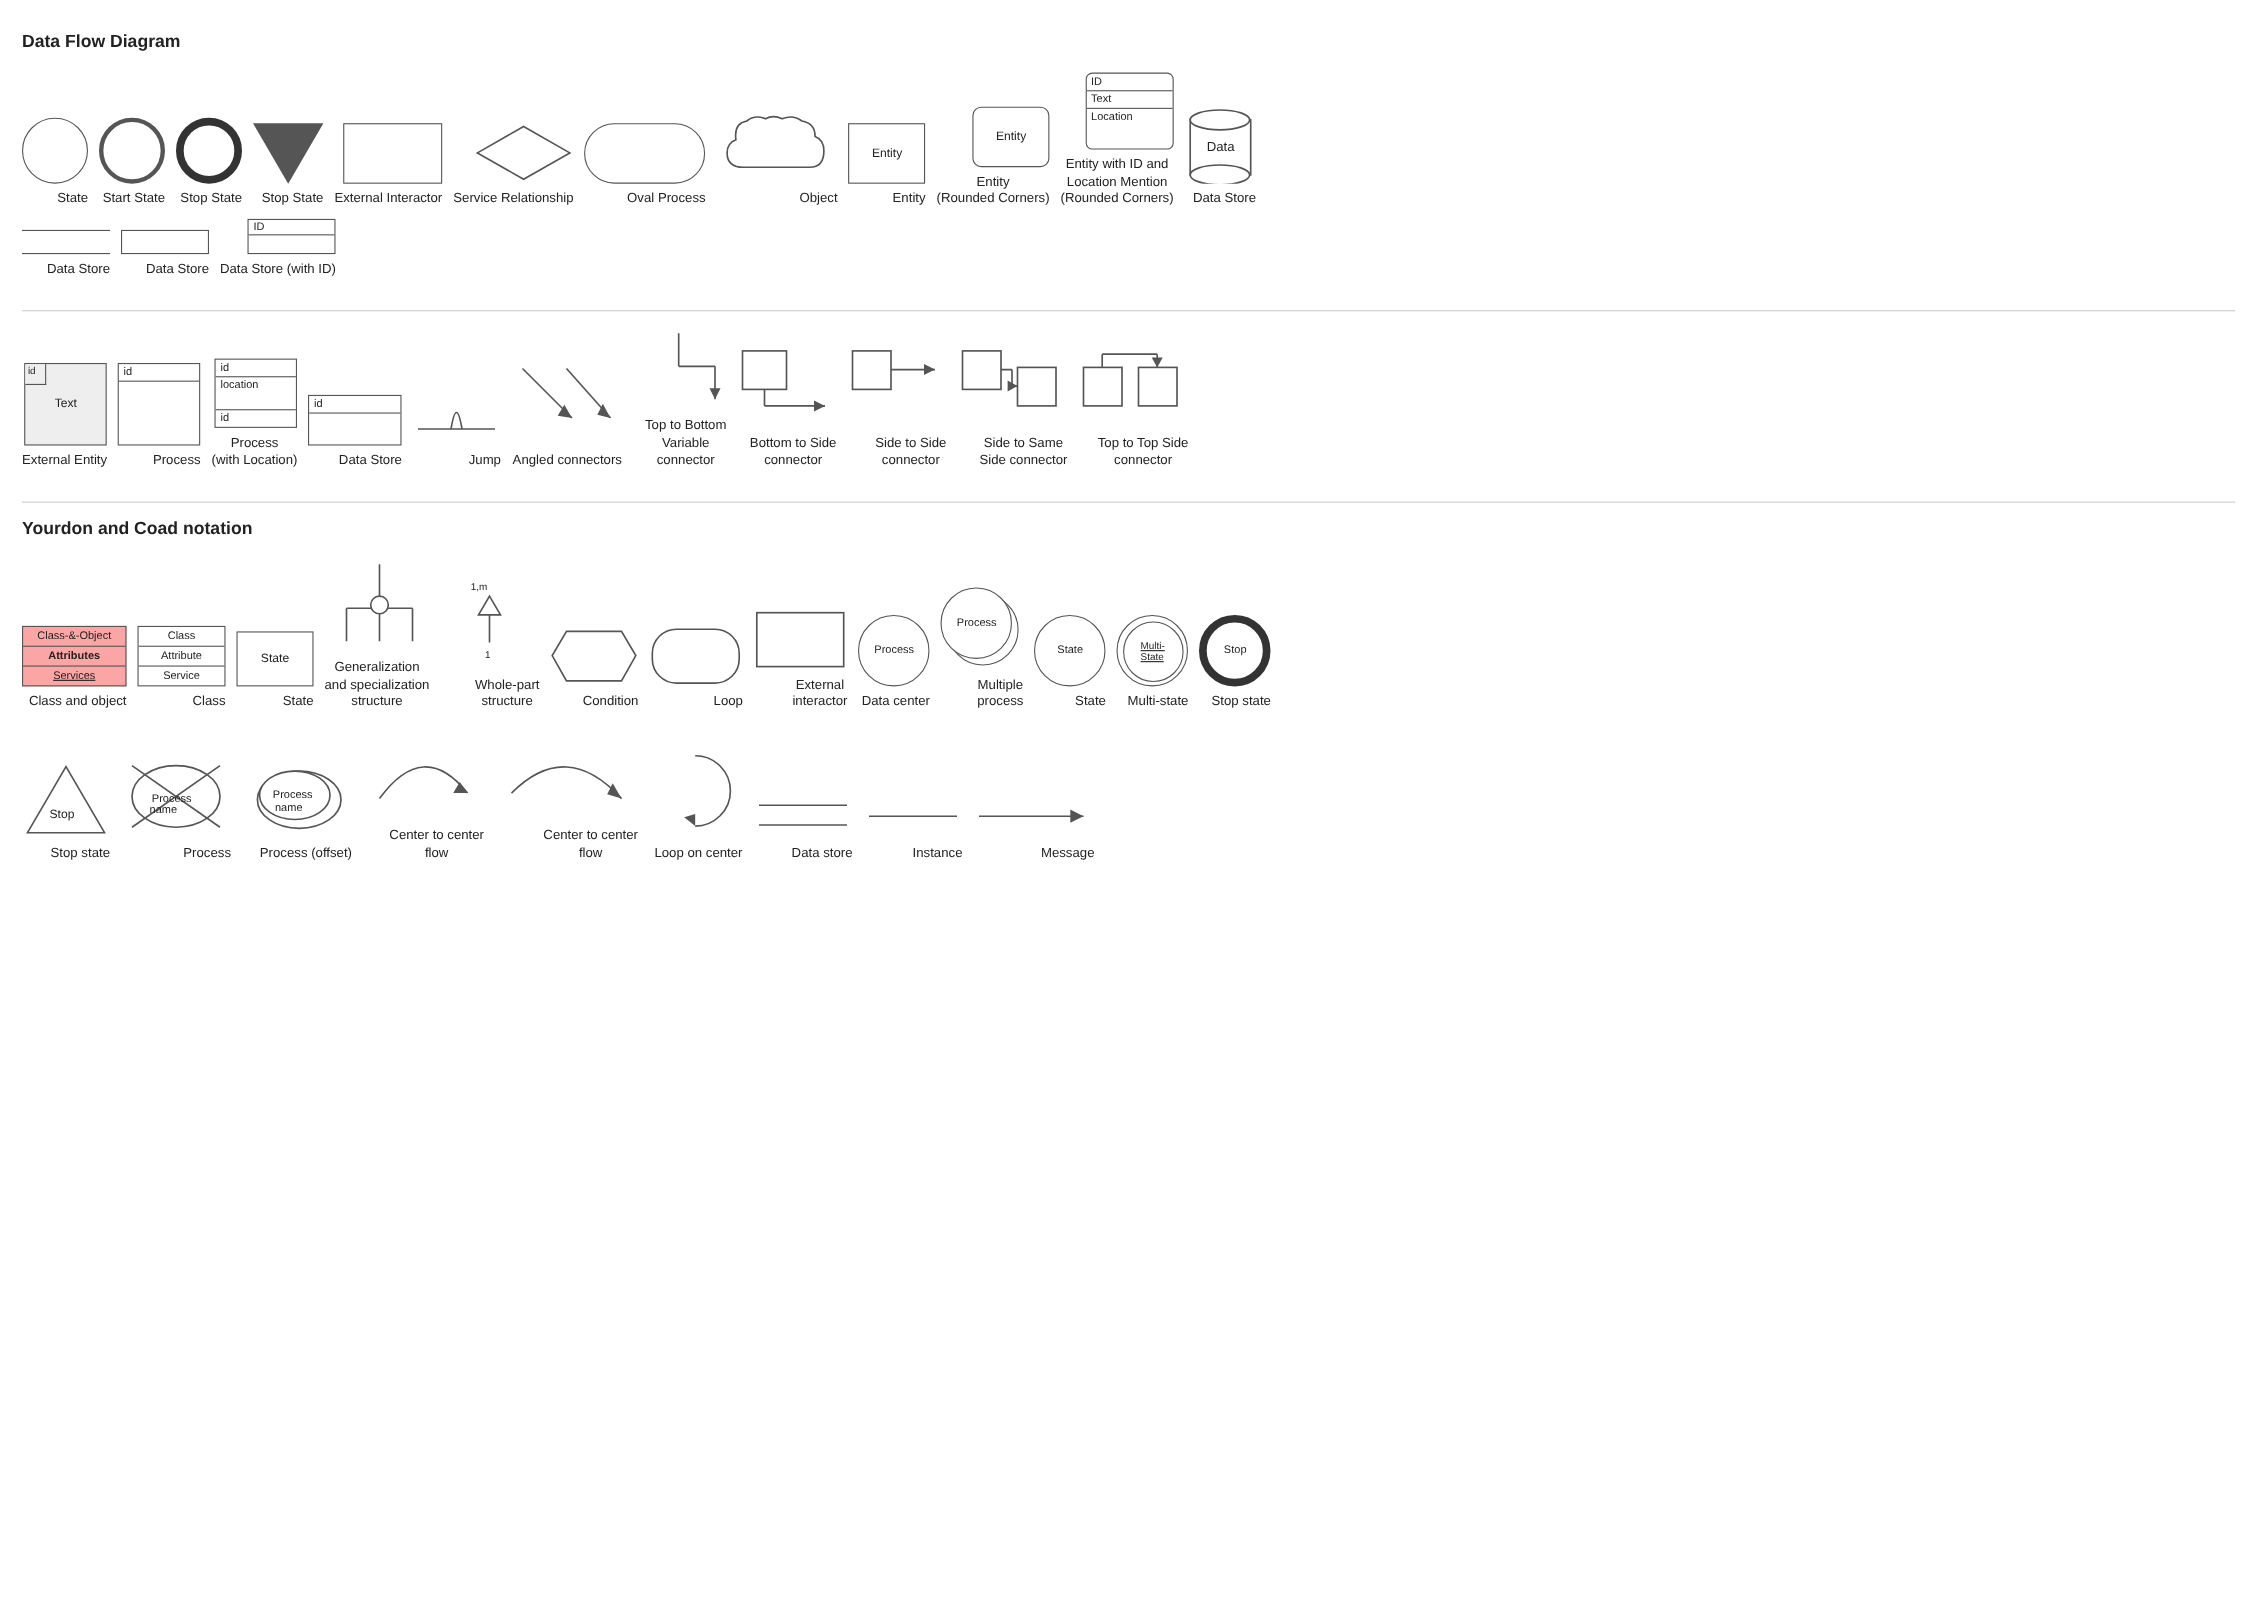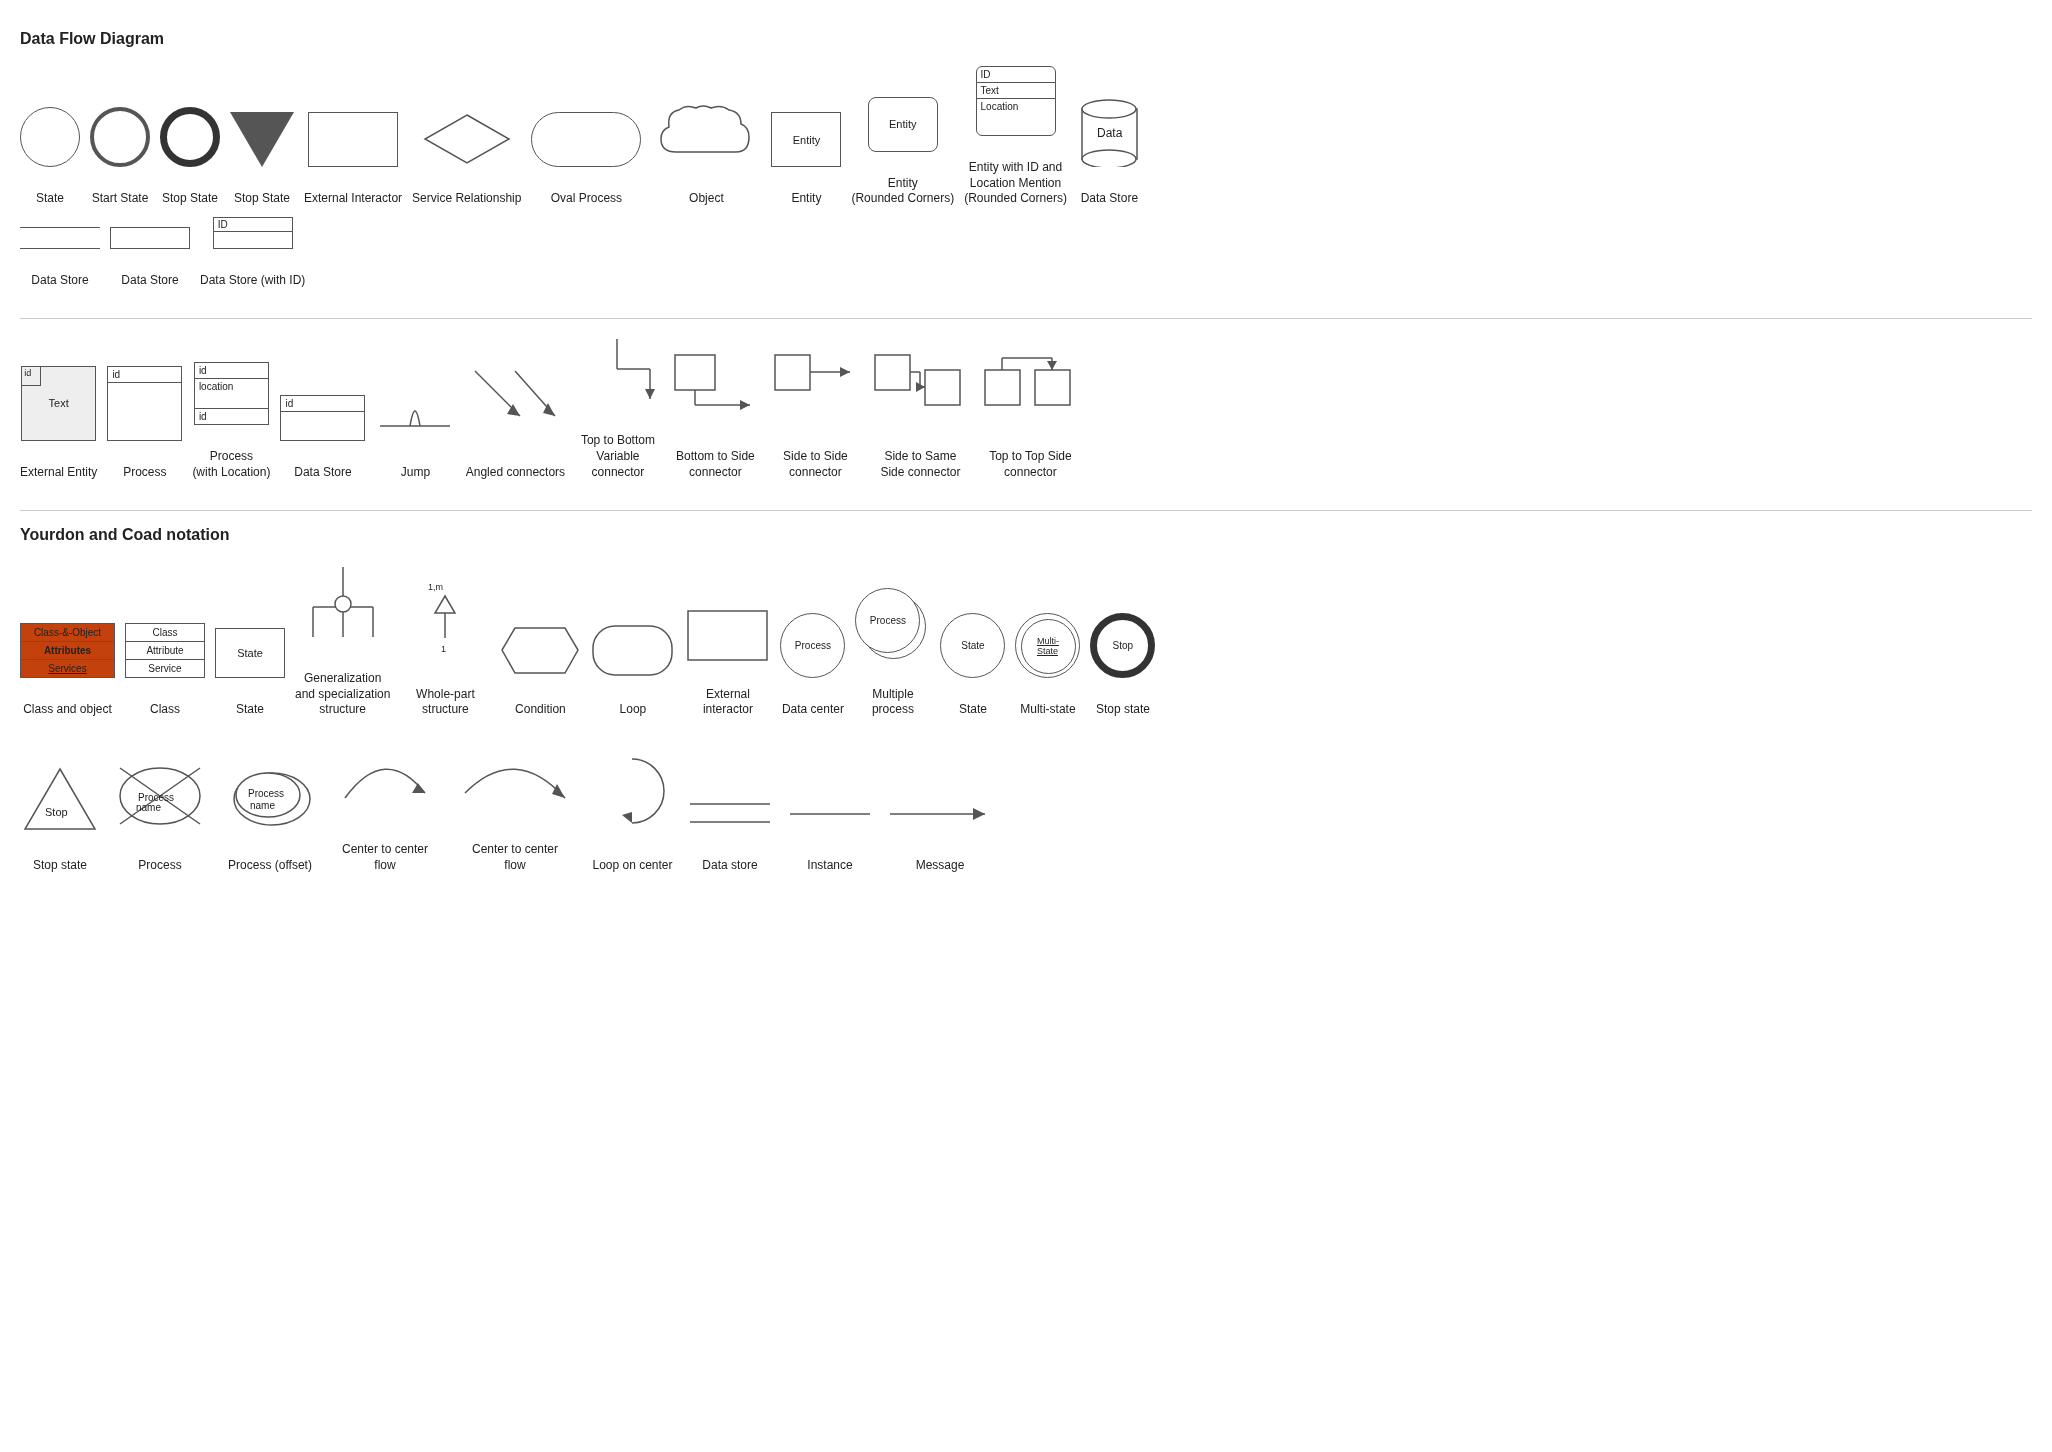--- a/index.html
+++ b/index.html
@@ -22,22 +22,22 @@
     .shape-row {
       display: flex;
       flex-wrap: wrap;
       align-items: flex-end;
       gap: 10px;
       margin-bottom: 10px;
     }
     .shape-item {
       display: flex;
       flex-direction: column;
-      align-items: center;
-      gap: 24px;
+      align-items: flex-end;
+      gap: 6px;
     }
     .shape-label {
       text-align: center;
       font-size: 12px;
       color: #222;
       max-width: 110px;
       line-height: 1.3;
     }
     
     .circle {
@@ -168,21 +168,21 @@
       padding: 1px 2px;
     }
     .gs-external .text {
       font-size: 11px;
     }
 
     
     .yc-class-obj {
       width: 95px;
       border: 1.5px solid #555;
-      background: #c2410c;
+      background: #fca5a5;
     }
     .yc-class-obj .r1 { border-bottom: 1px solid #555; padding: 3px 4px; font-size: 10px; text-align: center; }
     .yc-class-obj .r2 { border-bottom: 1px solid #555; padding: 3px 4px; font-size: 10px; text-align: center; font-weight: bold; }
     .yc-class-obj .r3 { padding: 3px 4px; font-size: 10px; text-align: center; text-decoration: underline; }
     .yc-class {
       width: 80px;
       border: 1.5px solid #555;
       background: #fff;
     }
     .yc-class .r1 { border-bottom: 1px solid #555; padding: 3px 4px; font-size: 10px; text-align: center; }

